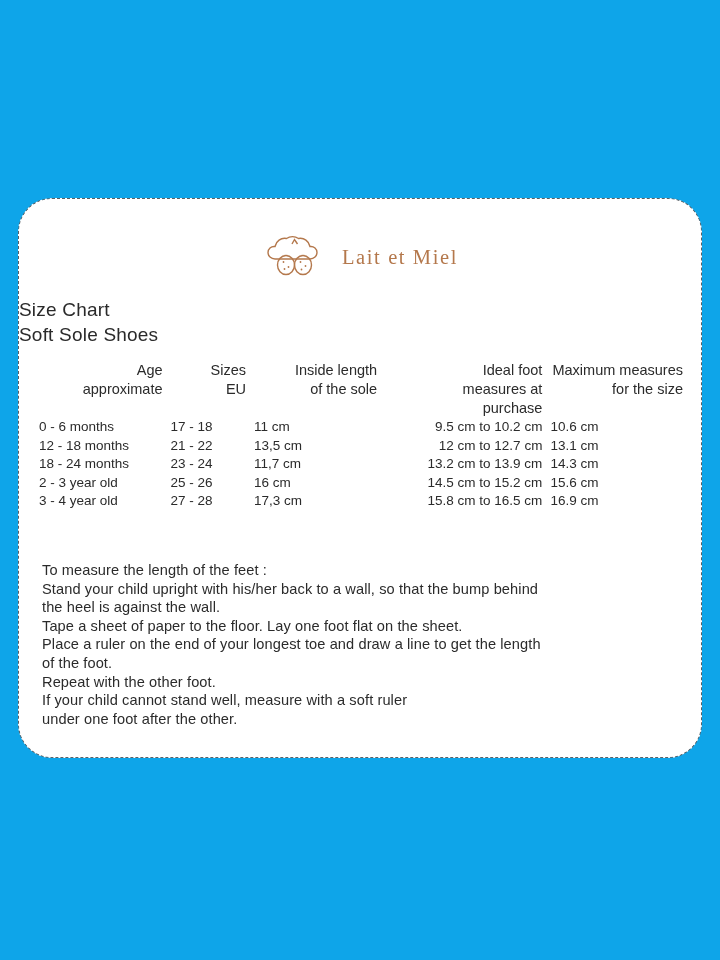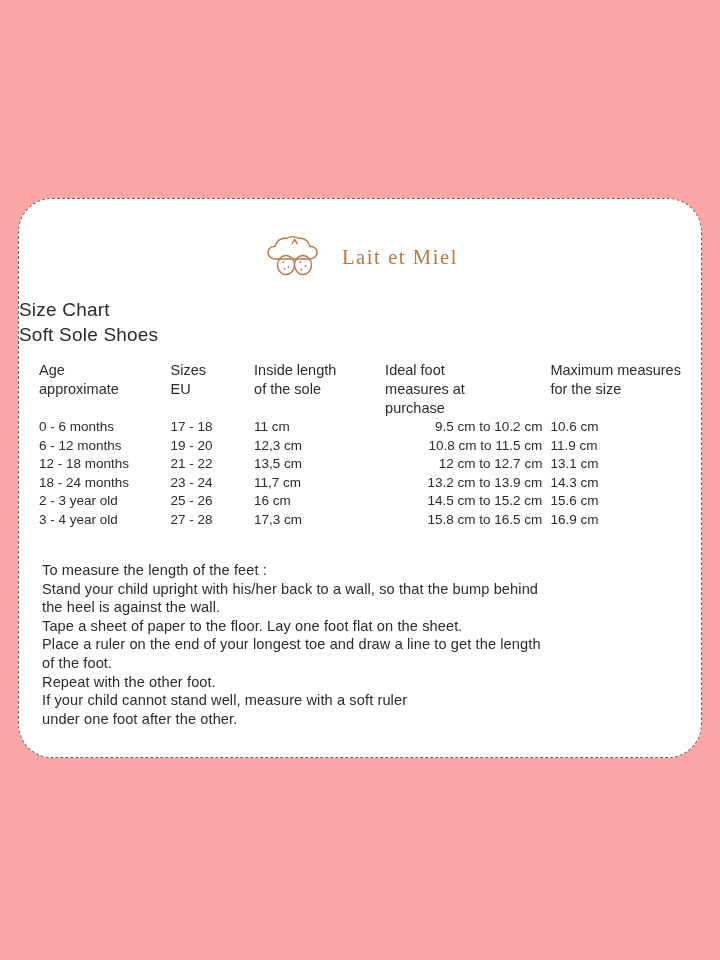--- a/index.html
+++ b/index.html
@@ -11,21 +11,21 @@
     height: 960px;
     background: #ffffff;
     font-family: "Liberation Sans", sans-serif;
     overflow: hidden;
   }
 
   #page {
     position: relative;
     width: 720px;
     height: 960px;
-    background: #fca5a5;
+    background: #0ea5e9;
   }
 
   
   #card {
     position: absolute;
     left: 18px;
     top: 198px;
     width: 684px;
     height: 560px;
     box-sizing: border-box;
@@ -84,21 +84,21 @@
     border-collapse: collapse;
     width: 100%;
     color: #2b2b2b;
   }
   table.size-table th {
     font-weight: 400;
     font-size: 14.5px;
     line-height: 19px;
     vertical-align: top;
     padding: 0 4px 0 4px;
-    text-align: left;
+    text-align: right;
     color: #2b2b2b;
   }
   table.size-table td {
     font-size: 13.5px;
     line-height: 18.6px;
     padding: 0 4px;
     color: #2b2b2b;
     white-space: nowrap;
   }
   
@@ -189,27 +189,20 @@
         </thead>
         <tbody>
           <tr>
             <td class="col-age">0 - 6 months</td>
             <td class="col-size">17 - 18</td>
             <td class="col-sole">11 cm</td>
             <td class="col-ideal">9.5 cm to 10.2 cm</td>
             <td class="col-max">10.6 cm</td>
           </tr>
           <tr>
-            <td class="col-age">6 - 12 months</td>
-            <td class="col-size">19 - 20</td>
-            <td class="col-sole">12,3 cm</td>
-            <td class="col-ideal">10.8 cm to 11.5 cm</td>
-            <td class="col-max">11.9 cm</td>
-          </tr>
-          <tr>
             <td class="col-age">12 - 18 months</td>
             <td class="col-size">21 - 22</td>
             <td class="col-sole">13,5 cm</td>
             <td class="col-ideal">12 cm to 12.7 cm</td>
             <td class="col-max">13.1 cm</td>
           </tr>
           <tr>
             <td class="col-age">18 - 24 months</td>
             <td class="col-size">23 - 24</td>
             <td class="col-sole">11,7 cm</td>

